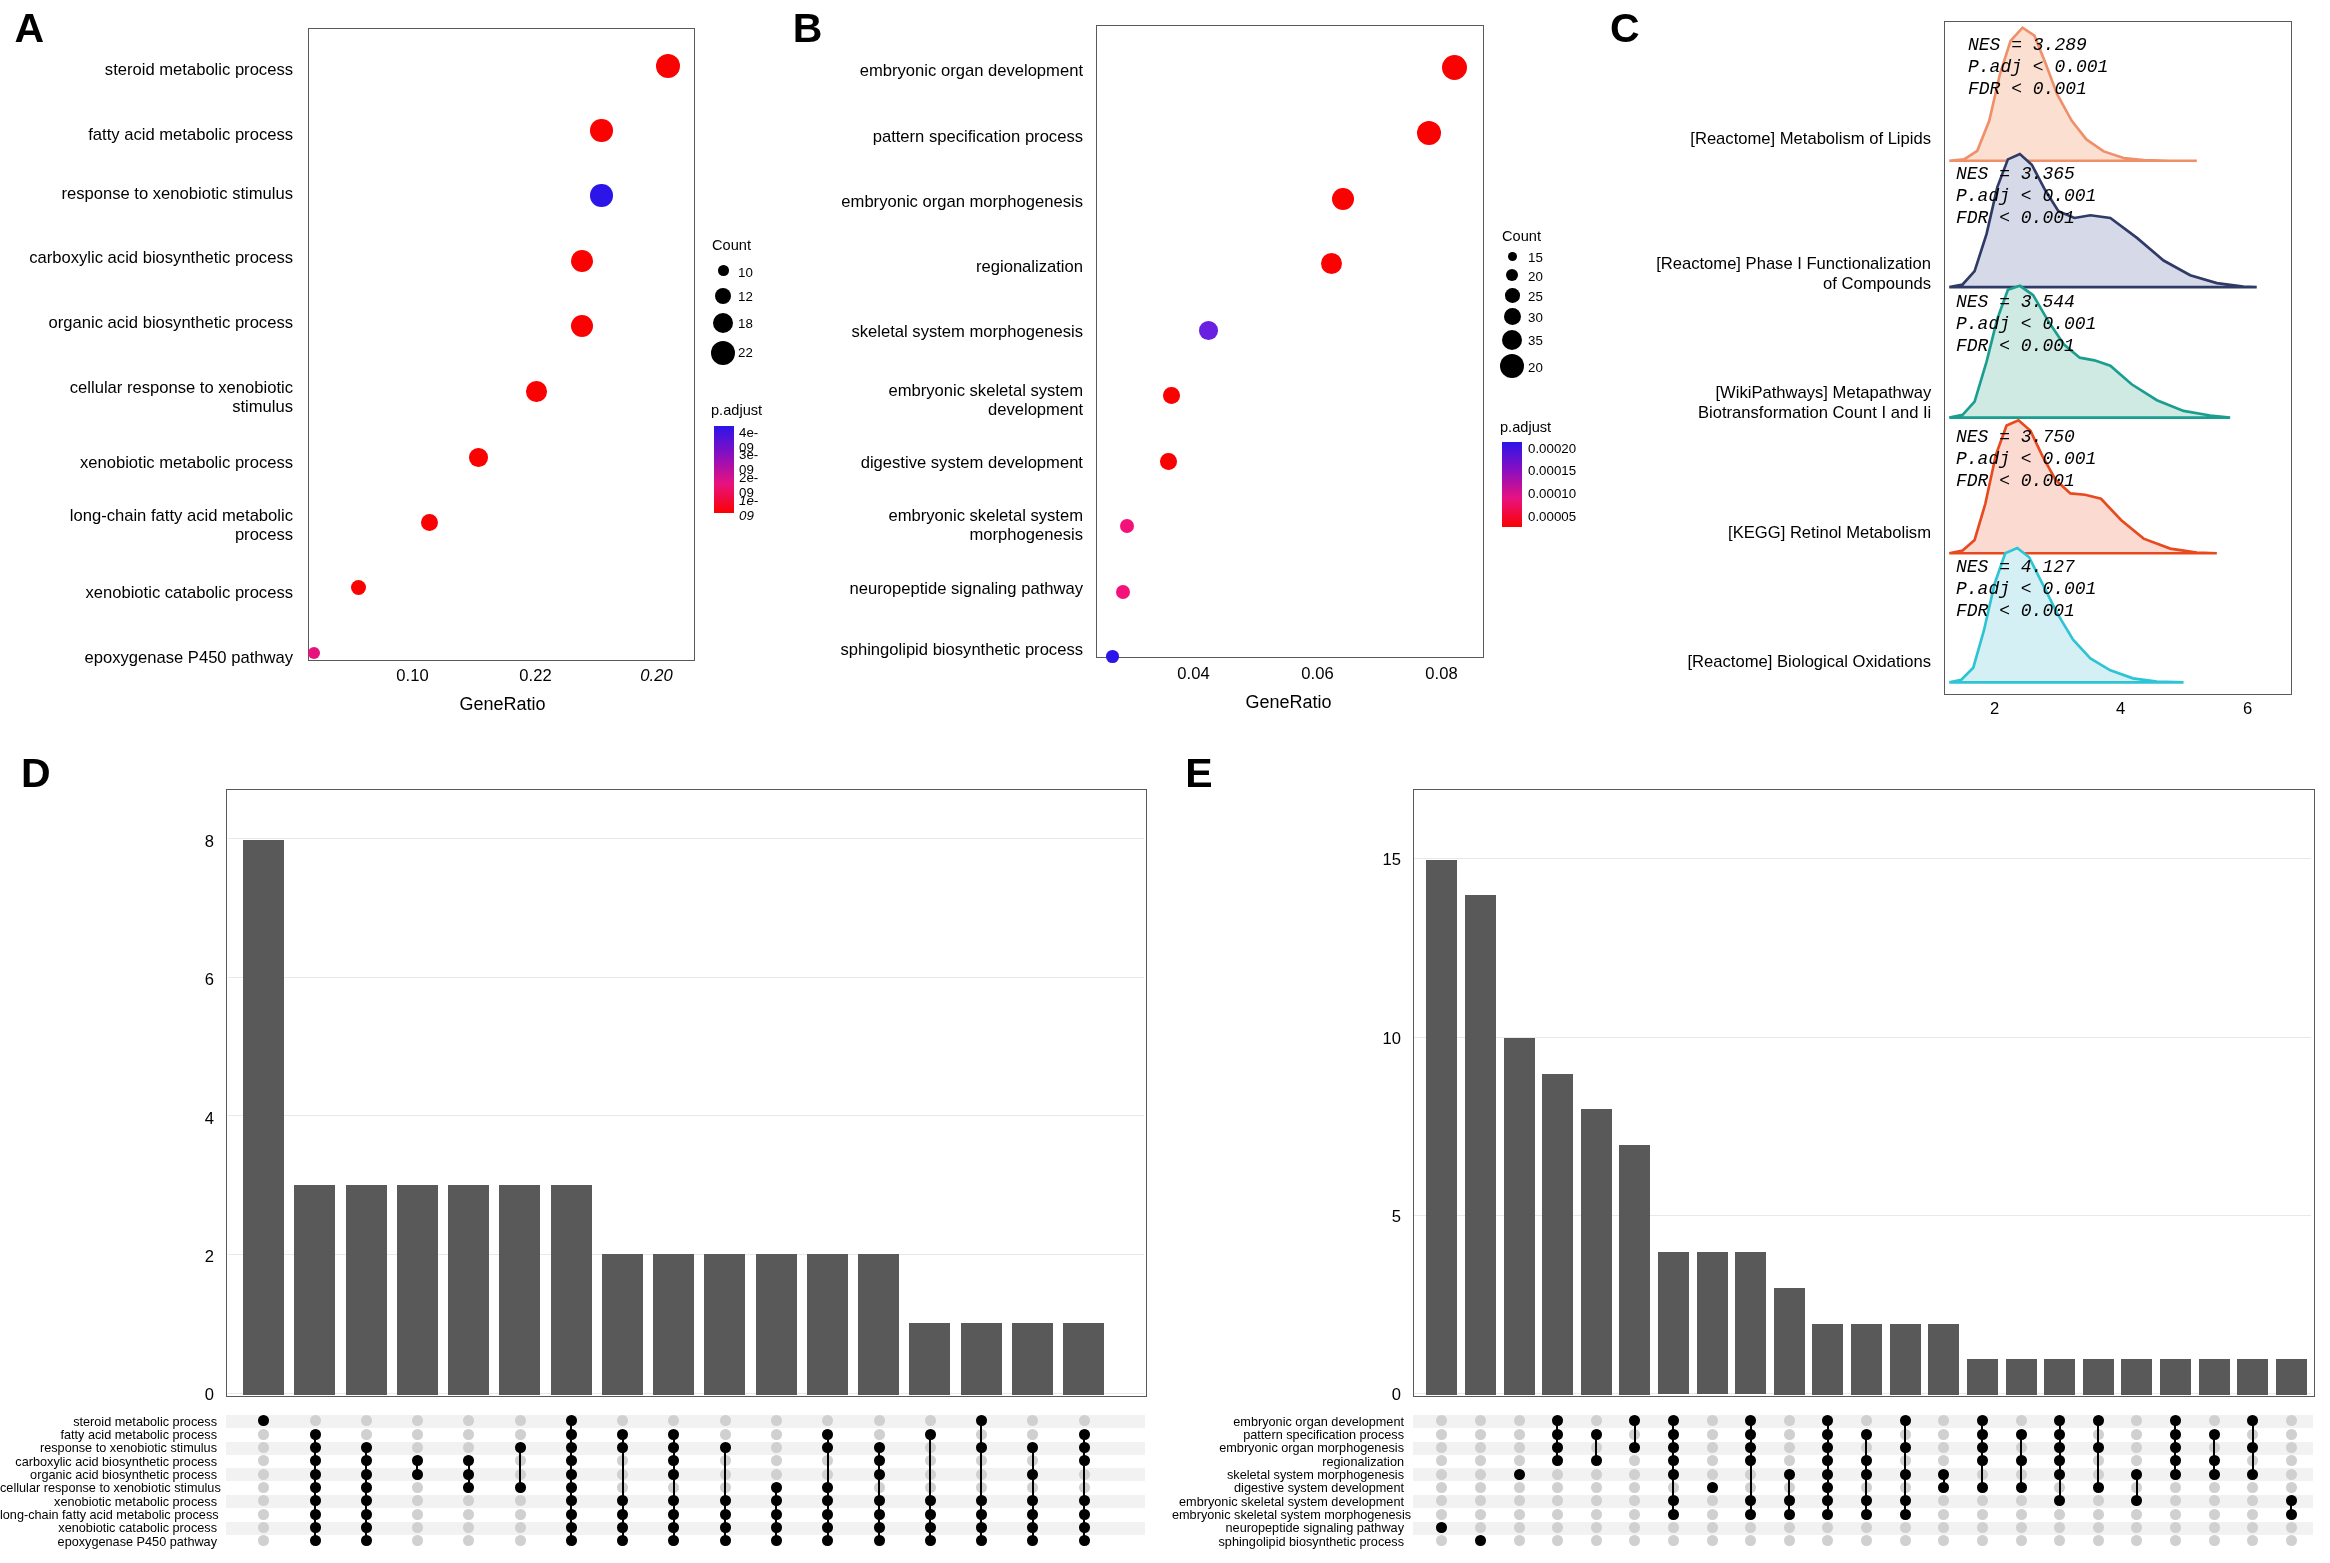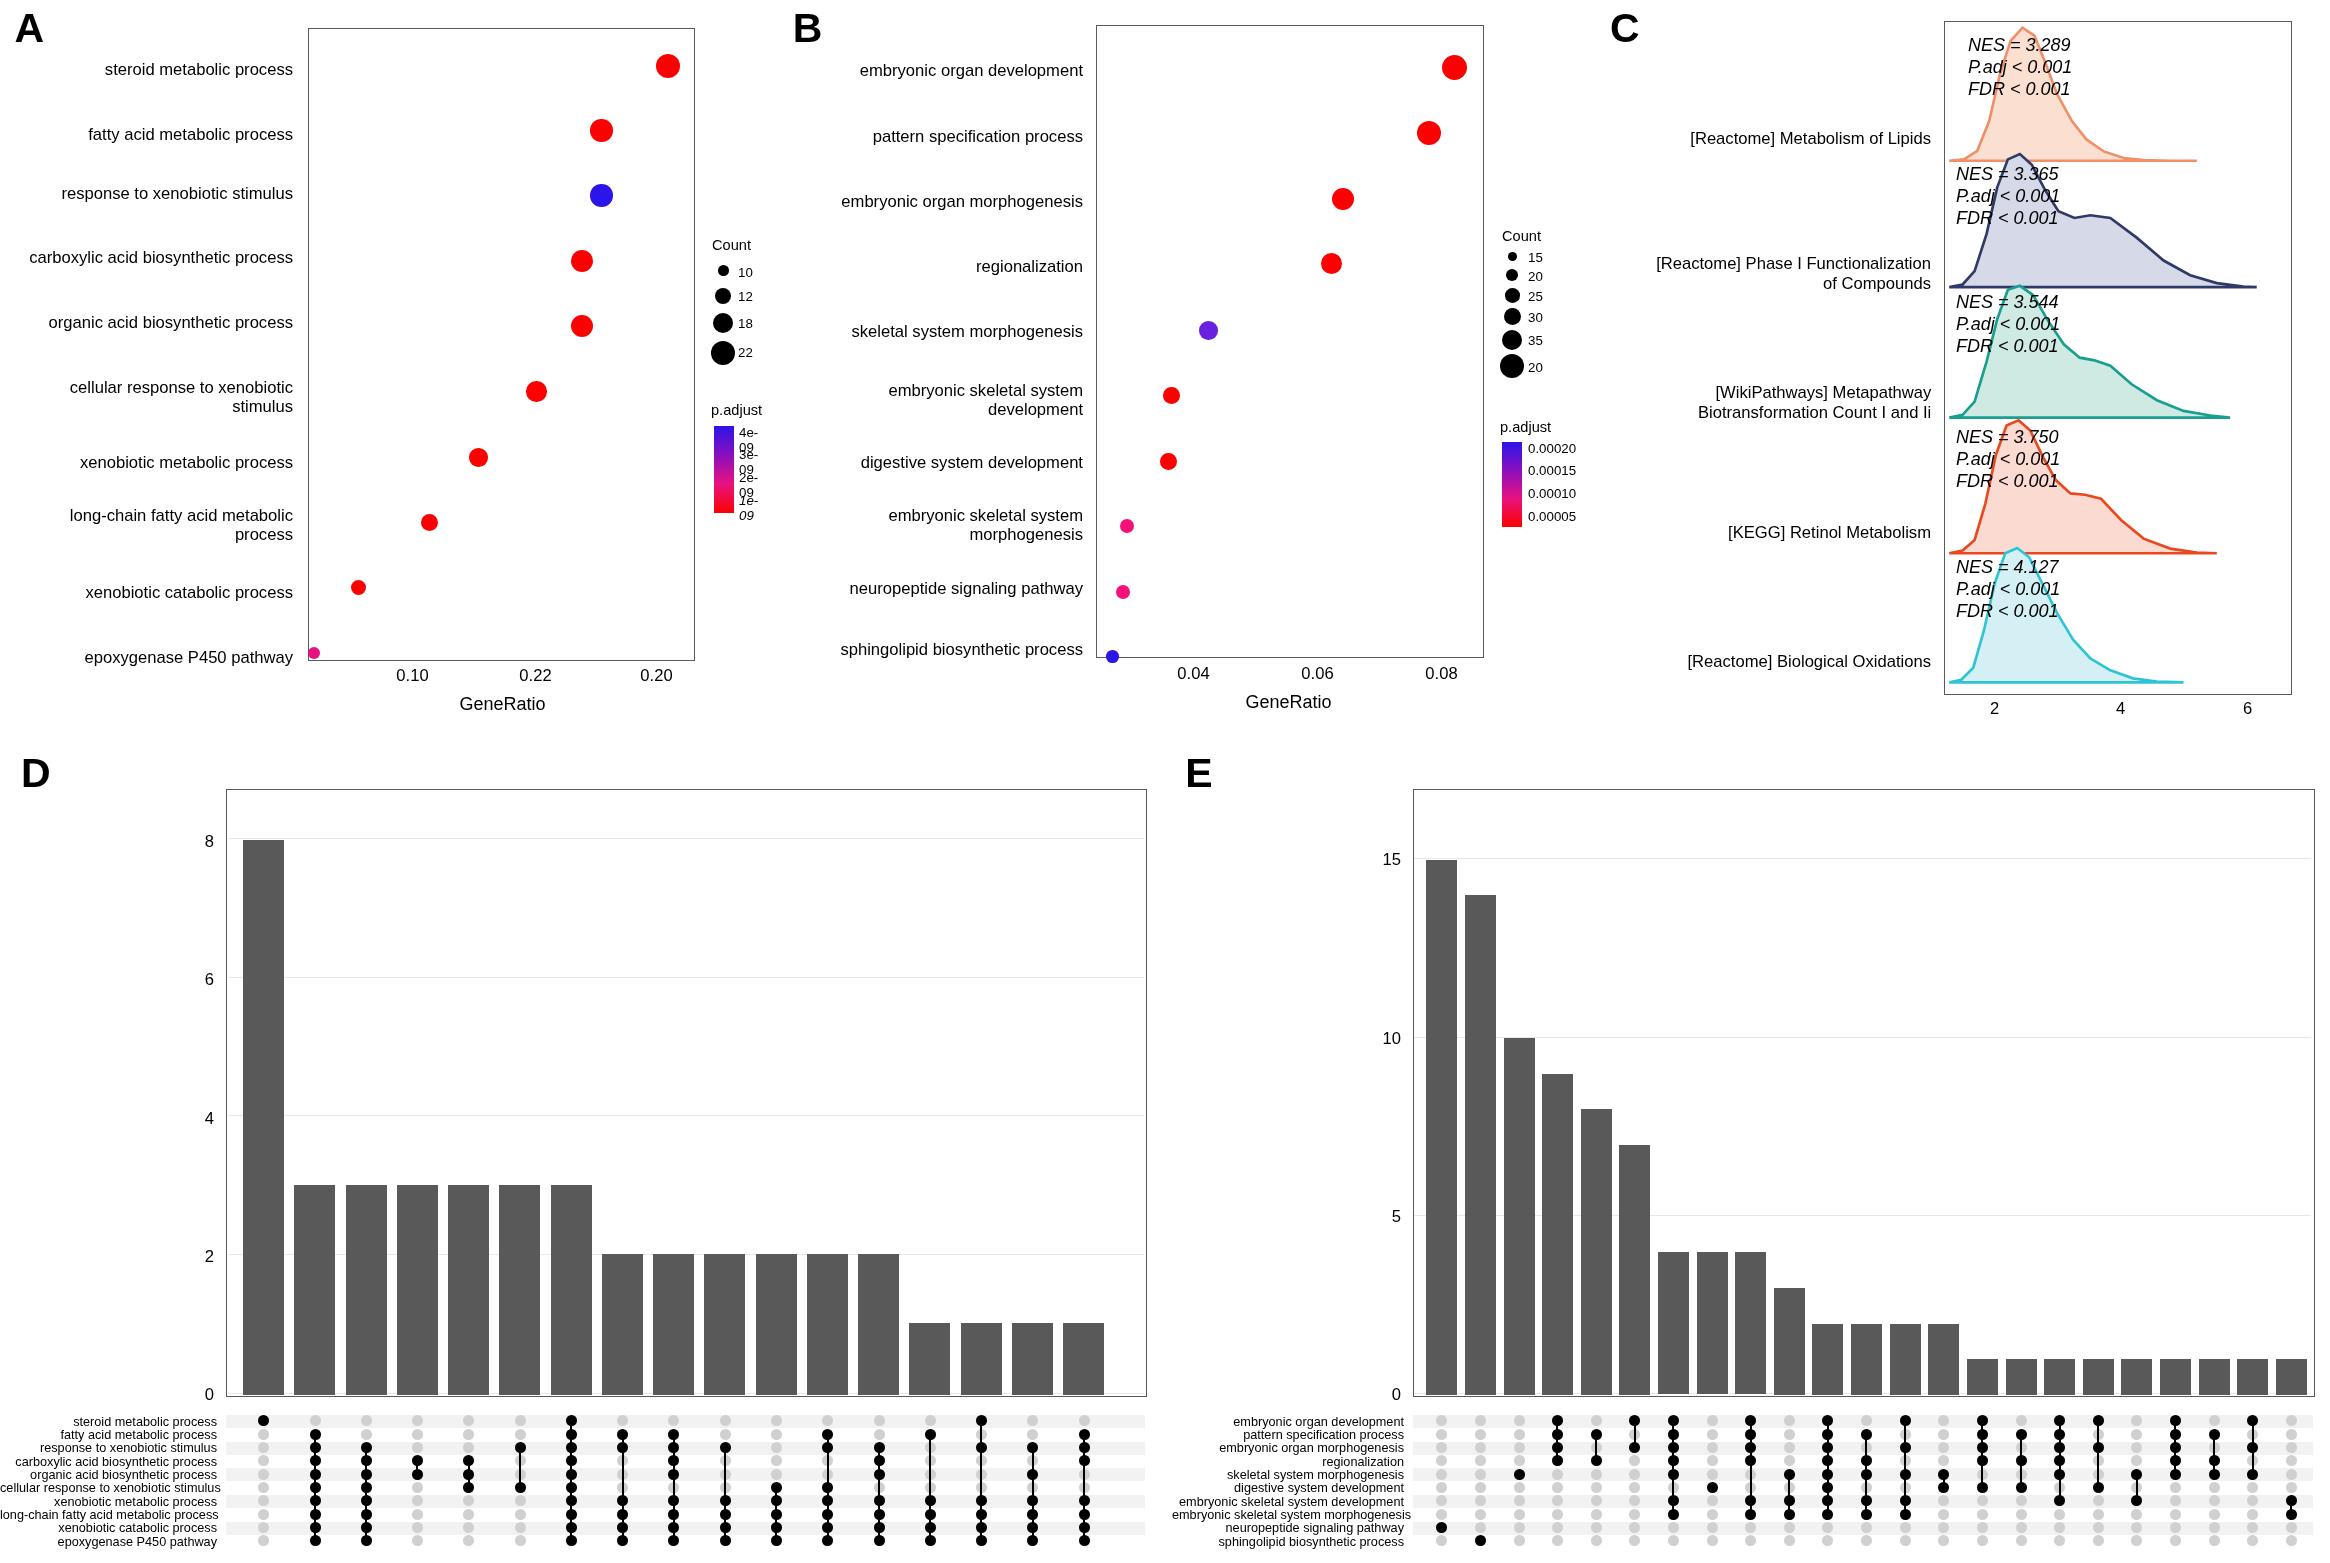--- a/index.html
+++ b/index.html
@@ -13,21 +13,21 @@
   .dot{position:absolute;border-radius:50%;}
   .legend-title{position:absolute;font-size:14.6px;}
   .legend-lbl{position:absolute;font-size:13.3px;}
   .gridline{position:absolute;background:#e8e8e8;}
   .bar{position:absolute;background:#595959;}
   .matdot{position:absolute;border-radius:50%;}
   .matline{position:absolute;background:#000;width:2px;}
   .rowlabel{position:absolute;font-size:12.7px;text-align:right;white-space:nowrap;}
   .rowstripe{position:absolute;background:#f2f2f2;}
   .cbar{position:absolute;}
-  .nes{position:absolute;font-size:18px;font-style:italic;line-height:1.22;white-space:nowrap;}
+  .nes{position:absolute;font-size:18px;font-style:italic;line-height:1.22;white-space:nowrap;font-family:Liberation Mono, monospace;}
   .ridgelbl{position:absolute;font-size:16.6px;text-align:right;line-height:1.2;}
   .ytick{position:absolute;font-size:16.6px;text-align:right;}
 </style>
 </head>
 <body>
 
 <div class="panel" style="left:0;top:0;width:766px;height:732px;">
   <div class="plabel" style="position:absolute;left:14.6px;top:5.3px;">A</div>
 
   <div class="axisbox" style="left:308px;top:28px;width:385px;height:631px;"></div>
@@ -49,21 +49,21 @@
   <div class="dot" style="left:571px;top:250px;width:22px;height:22px;background:#fa0202;"></div>
   <div class="dot" style="left:571px;top:315px;width:22px;height:22px;background:#fa0202;"></div>
   <div class="dot" style="left:526px;top:381px;width:20.6px;height:20.6px;background:#fa0202;"></div>
   <div class="dot" style="left:469px;top:448px;width:18.6px;height:18.6px;background:#fa0202;"></div>
   <div class="dot" style="left:421px;top:514px;width:17.3px;height:17.3px;background:#fa0202;"></div>
   <div class="dot" style="left:351px;top:580px;width:15.3px;height:15.3px;background:#fa0202;"></div>
   <div class="dot" style="left:308px;top:647px;width:12px;height:12px;background:#e8127f;"></div>
 
   <div class="tick-lbl" style="left:386px;top:666px;width:53px;">0.10</div>
   <div class="tick-lbl" style="left:509px;top:666px;width:53px;">0.22</div>
-  <div class="tick-lbl" style="left:630px;top:666px;width:53px;">0.20</div>
+  <div class="tick-lbl" style="left:630px;top:666px;width:53px;font-style:italic;">0.20</div>
   <div class="axtitle" style="left:426px;top:694px;width:153px;">GeneRatio</div>
 
   <div class="legend-title" style="left:712px;top:237px;">Count</div>
   <div class="dot" style="left:718px;top:265px;width:10.7px;height:10.7px;background:#000;"></div>
   <div class="legend-lbl" style="left:738px;top:265px;">10</div>
   <div class="dot" style="left:715px;top:288px;width:16px;height:16px;background:#000;"></div>
   <div class="legend-lbl" style="left:738px;top:289px;">12</div>
   <div class="dot" style="left:713px;top:313px;width:20px;height:20px;background:#000;"></div>
   <div class="legend-lbl" style="left:738px;top:316px;">18</div>
   <div class="dot" style="left:711px;top:341px;width:24px;height:24px;background:#000;"></div>

